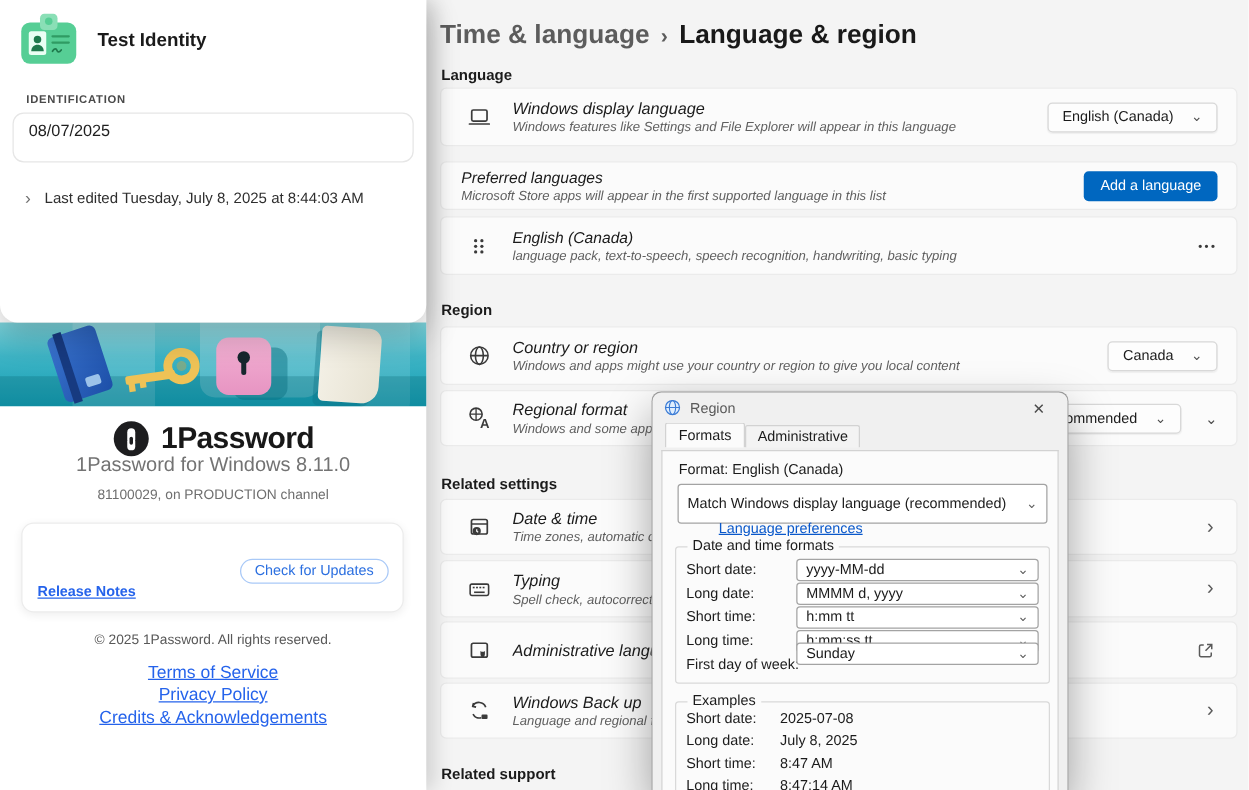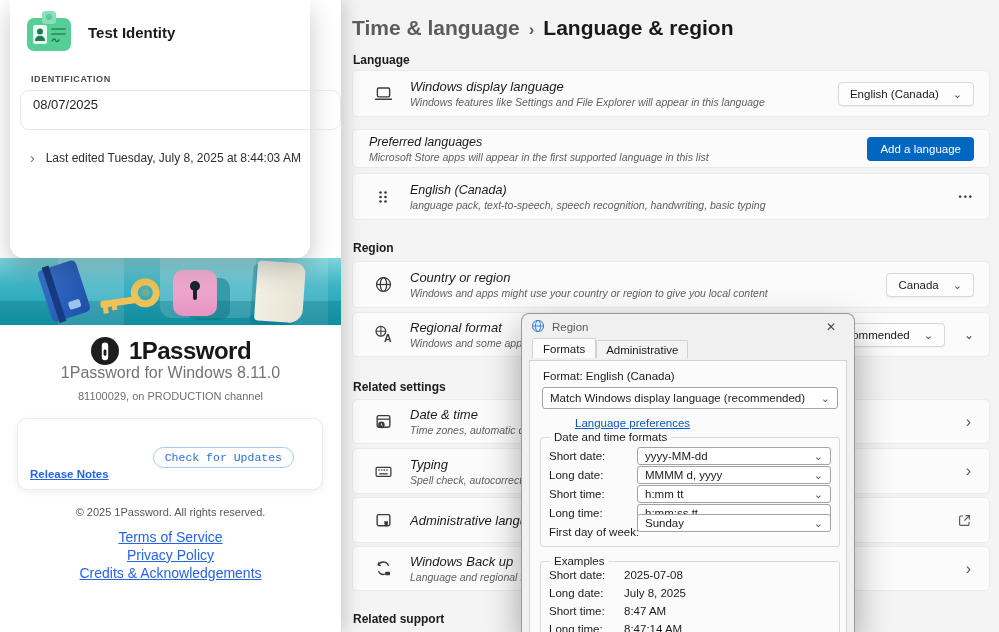--- a/index.html
+++ b/index.html
@@ -42,21 +42,21 @@
     display:flex; align-items:center; padding:0 9px; gap:7px; }
   .dlg-title { font-size:11.5px; color:#5a5a5a; }
   .dlg-close { margin-left:auto; width:28px; text-align:center; font-size:12px; color:#4a4a4a; }
   .dlg-tabs { position:absolute; left:10px; top:26px; display:flex; z-index:3; }
   .tab { font-size:11.5px; padding:3px 9px 2px; border:1px solid #d2d2d2; border-bottom:none;
     background:#f3f3f3; color:#1b1b1b; border-radius:2px 2px 0 0; }
   .tab.active { background:#fbfbfb; padding:4px 10px 3px; margin-top:-2px; position:relative; z-index:4; }
   .tab-page { position:absolute; left:7px; right:7px; top:46px; bottom:0;
     background:#fbfbfb; border:1px solid #d2d2d2; border-bottom:none; }
   .fmt-line { position:absolute; left:13px; top:9px; font-size:11.5px; }
-  .combo { position:absolute; height:22px; background:#fff; border:1px solid #a3a3a3; border-radius:3px;
+  .combo { position:absolute; height:32px; background:#fff; border:1px solid #a3a3a3; border-radius:3px;
     display:flex; align-items:center; padding:0 7px; font-size:11.5px; color:#1b1b1b; }
   .combo .chev { margin-left:auto; color:#5a5a5a; }
   .lang-pref { position:absolute; left:13px; top:56px; color:#0a58ca; text-decoration:underline; font-size:11.5px;margin-left:32px; }
   .groupbox { position:absolute; border:1px solid #d9d9d9; border-radius:3px; }
   .gb-label { position:absolute; top:-7px; left:9px; background:#fbfbfb; padding:0 4px; font-size:11.5px; color:#1b1b1b; }
   .gb-row-label { position:absolute; left:8px; font-size:11.5px; color:#1b1b1b; }
   .gb-val { position:absolute; left:83px; font-size:11.5px; color:#1b1b1b; }
 
   
   .left-window { position:absolute; left:0; top:0; width:341px; height:632px; background:#fff;
@@ -94,31 +94,31 @@
   .logo-text { font-size:24px; font-weight:bold; color:#181818; letter-spacing:-0.5px; }
   .version-line { position:absolute; left:0; top:364px; width:341px; text-align:center;
     font-size:16px; color:#737373; }
   .build-line { position:absolute; left:0; top:390px; width:341px; text-align:center;
     font-size:11px; color:#6f6f6f; }
   .update-card { position:absolute; left:17px; top:418px; width:306px; height:72px;
     background:#fff; border:1px solid #ececec; border-radius:10px;
     box-shadow:0 2px 8px rgba(0,0,0,.07); }
   .update-status { position:absolute; left:12px; top:10px; width:200px;
     font-size:11px; line-height:14px; color:#3c3c3c; }
-  .btn-update { position:absolute; right:28px; top:28px; border:1px solid #a9c9f7; background:#fff;
-    color:#2b6fe0; border-radius:12px; padding:3px 11px; font-size:11.5px; font-family:Liberation Mono, monospace; }
+  .btn-update { position:absolute; right:11px; top:28px; border:1px solid #a9c9f7; background:#fff;
+    color:#2b6fe0; border-radius:12px; padding:3px 11px; font-size:11.5px; font-family:Liberation Sans, sans-serif; }
   .release-notes { position:absolute; left:12px; top:49px; font-size:11.5px; font-weight:bold;
     color:#2563eb; text-decoration:underline; }
   .copyright { position:absolute; left:0; top:506px; width:341px; text-align:center;
     font-size:11px; color:#585858; }
   .pp-link { position:absolute; left:0; width:341px; text-align:center; font-size:14px;
     color:#2563eb; }
   .pp-link span { text-decoration:underline; }
 
-  .identity-card { position:absolute; left:10px; top:0; width:300px; height:258px; background:#fff;
+  .identity-card { position:absolute; left:0; top:0; width:341px; height:258px; background:#fff;
     border-radius:0 0 14px 14px; box-shadow:0 10px 26px rgba(0,0,0,.22); z-index:5; }
   .id-header { position:absolute; left:16px; top:10px; display:flex; align-items:center; gap:16px; }
   .id-title { font-size:15px; font-weight:bold; color:#1a1a1a; }
   .id-sec-label { position:absolute; left:21px; top:74px; font-size:9px; font-weight:bold;
     letter-spacing:.6px; color:#4a4a4a; }
   .id-field { position:absolute; left:10px; top:90px; width:321px; height:40px;
     border:1px solid #e6e6e6; border-radius:9px; padding:5px 12px; }
   .id-field-label { font-size:10px; color:#7b5dfa; }
   .id-field-value { font-size:13px; color:#1f1f1f; margin-top:1px; }
   .last-edited { position:absolute; left:20px; top:150px; display:flex; align-items:center; gap:11px; }

